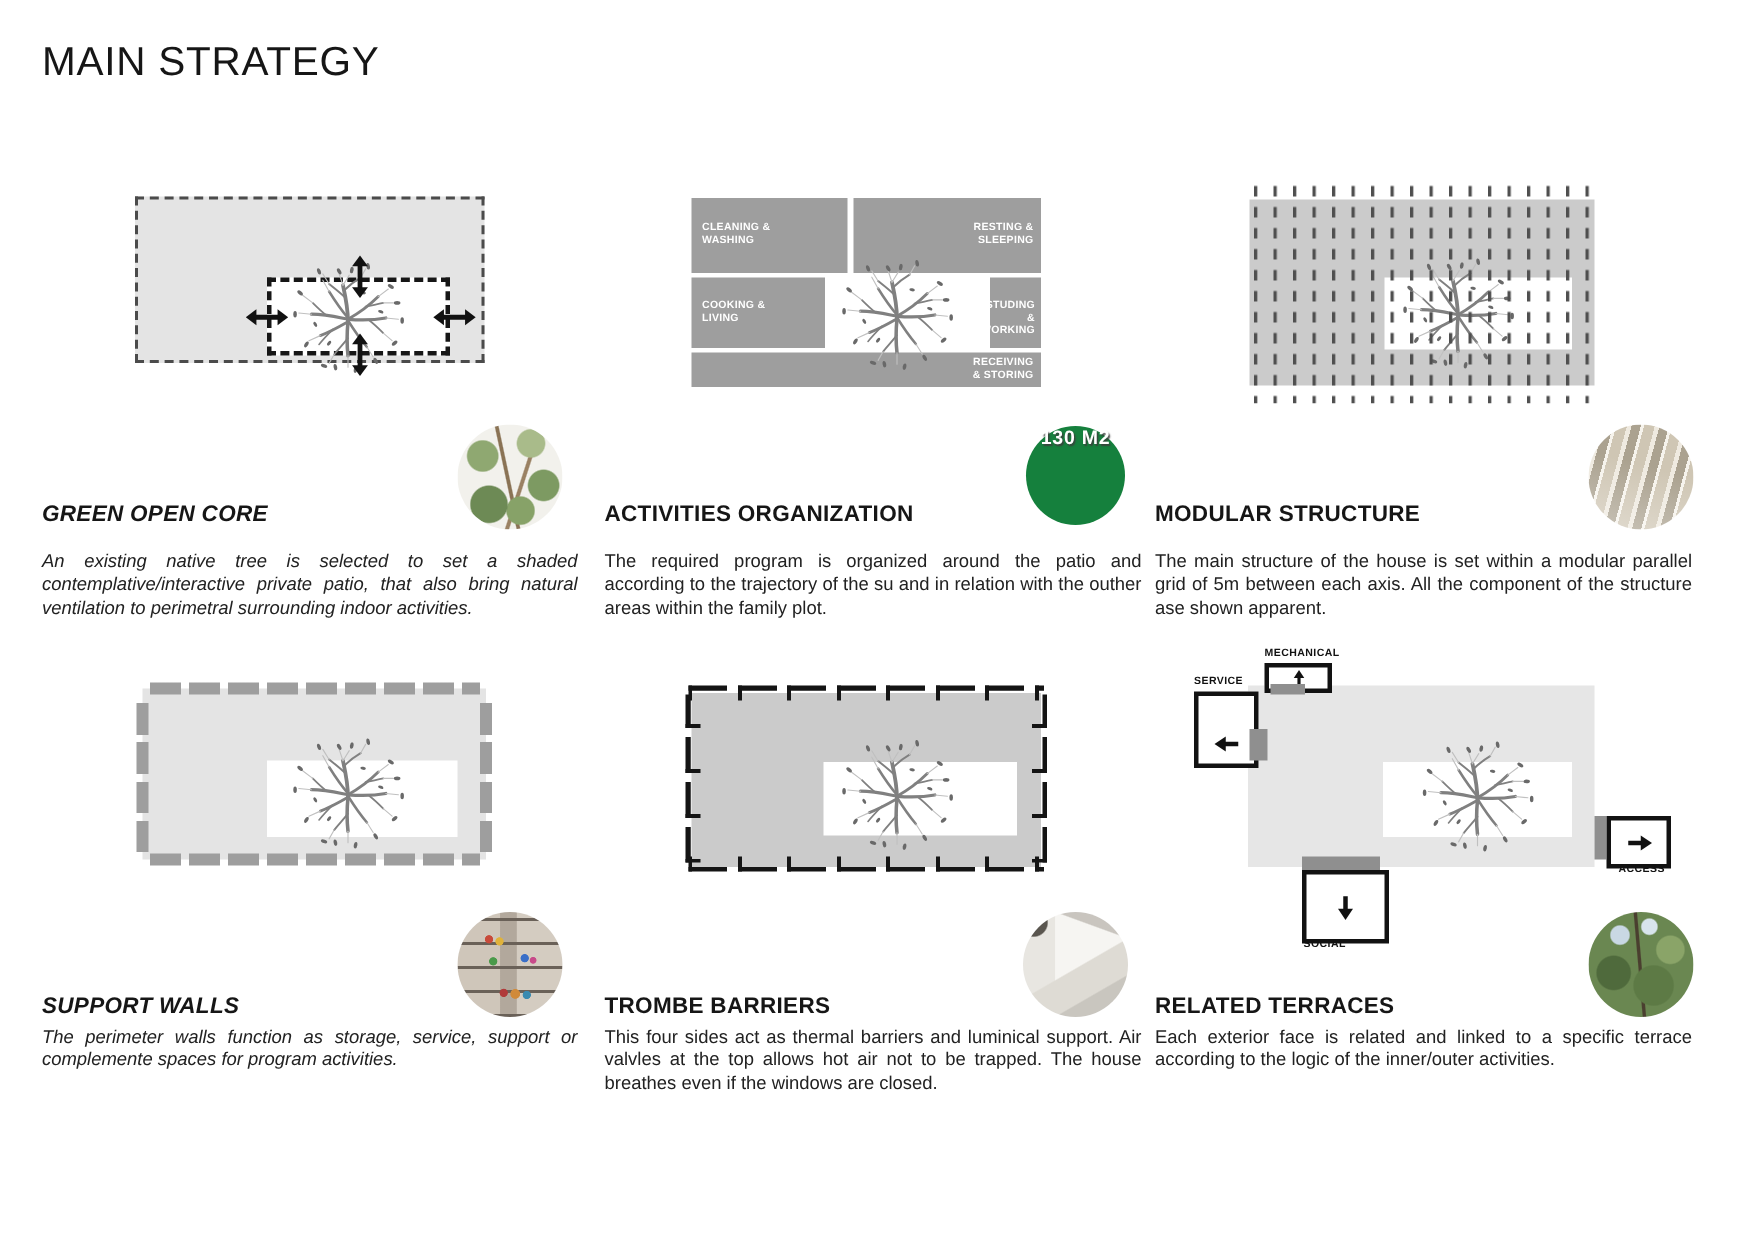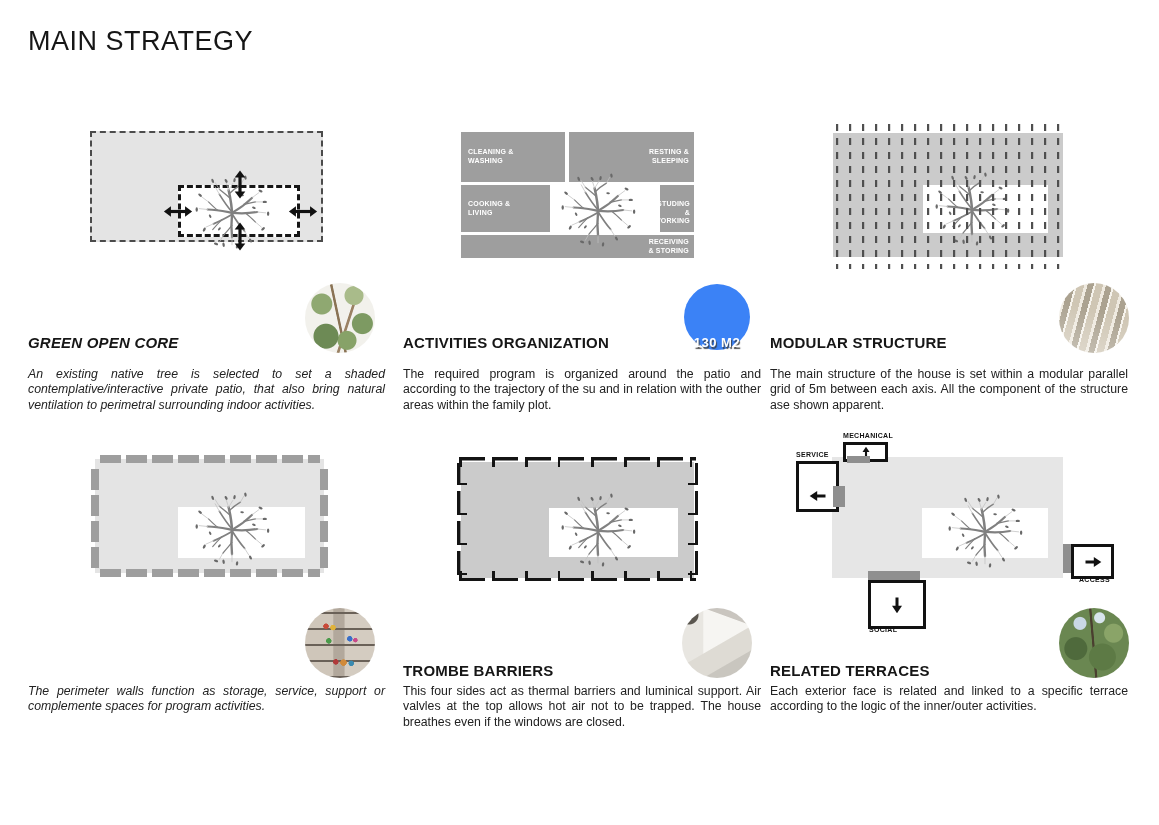--- a/index.html
+++ b/index.html
@@ -49,22 +49,22 @@
     linear-gradient(90deg, #e8e6e1 0 30%, #f6f5f2 31%),
     #f3f2ee;}
   .photo-garden{background:
     radial-gradient(circle at 30% 22%, #c9d8e4 0 6px, transparent 7px),
     radial-gradient(circle at 58% 14%, #d8e4ec 0 5px, transparent 6px),
     radial-gradient(circle at 78% 36%, #8aa468 0 9px, transparent 10px),
     radial-gradient(circle at 24% 58%, #4f6a3c 0 11px, transparent 12px),
     radial-gradient(circle at 62% 70%, #5d7a45 0 13px, transparent 14px),
     linear-gradient(85deg, transparent 47%, #4a3f2f 48% 50%, transparent 51%),
     #6a8751;}
-  .badge-circle{width:66px;height:66px;border-radius:50%;background:#3b82f6;
-    display:flex;align-items:flex-end;justify-content:center;}
+  .badge-circle{width:66px;height:66px;border-radius:50%;background:#15803d;
+    display:flex;align-items:flex-start;justify-content:center;}
   .badge-circle span{color:#fff;font-size:13px;font-weight:bold;letter-spacing:.5px;
     text-shadow:1px 1.5px 1px rgba(60,60,60,.9);}
 
   
   .p1-outer{left:90px;top:131px;width:229px;height:107px;background:#e4e4e4;border:2px dashed #4b4b4b;}
   .p1-inner{left:178px;top:185px;width:116px;height:46px;background:#fff;border:3px dashed #161616;}
 
   
   .tree{width:84px;height:84px;}
   .dbl{width:30px;height:15px;}
@@ -261,20 +261,21 @@
   <div class="abs wall-h" style="left:100px;top:455px;width:220px"></div>
   <div class="abs wall-h" style="left:100px;top:569px;width:220px"></div>
   <div class="abs wall-v" style="left:91px;top:466px;height:102px"></div>
   <div class="abs wall-v" style="left:320px;top:466px;height:102px"></div>
   <div class="abs patio" style="left:178px;top:507px;width:127px;height:51px"></div>
   <svg class="abs tree" style="left:190px;top:487px">
       <use href="#sym-tree"></use>
     </svg>
 
   <div class="abs photo photo-shelves" style="left:305px;top:608px"></div>
+  <div class="abs panel-title c1 t-r2">SUPPORT WALLS</div>
   <div class="abs panel-body c1 b-r2">The perimeter walls function as storage, service, support or complemente spaces for program activities.</div>
 
   <div class="abs p5-rect"></div>
   <div class="abs tb-h tb-top" style="left:459px;top:457px"></div>
   <div class="abs tb-h tb-bot" style="left:459px;top:571px"></div>
   <div class="abs tb-v tb-left" style="left:457px;top:463px"></div>
   <div class="abs tb-v tb-right" style="left:688px;top:463px"></div>
   <div class="abs patio" style="left:549px;top:508px;width:129px;height:49px"></div>
   <svg class="abs tree" style="left:556px;top:488px">
       <use href="#sym-tree"></use>

